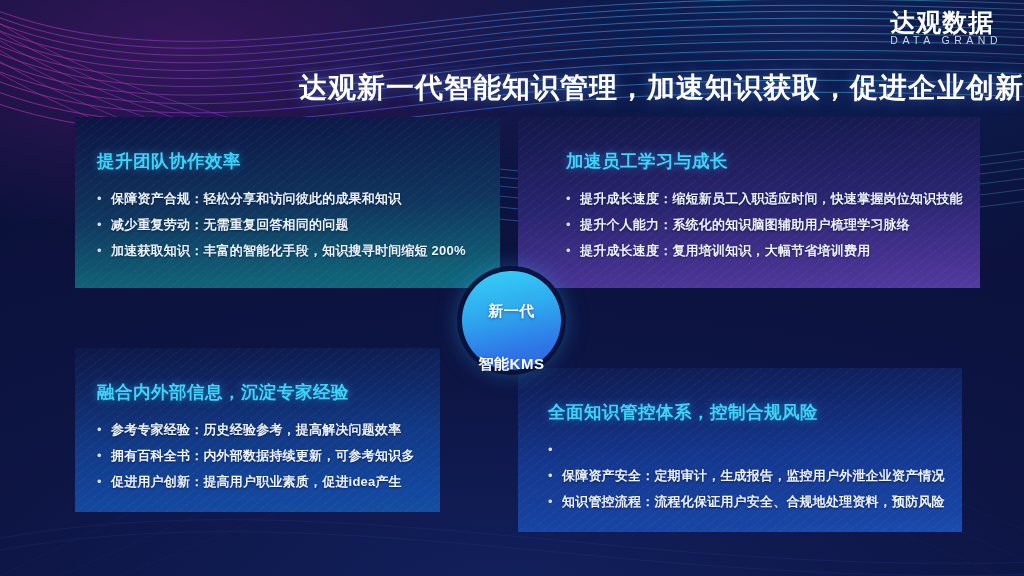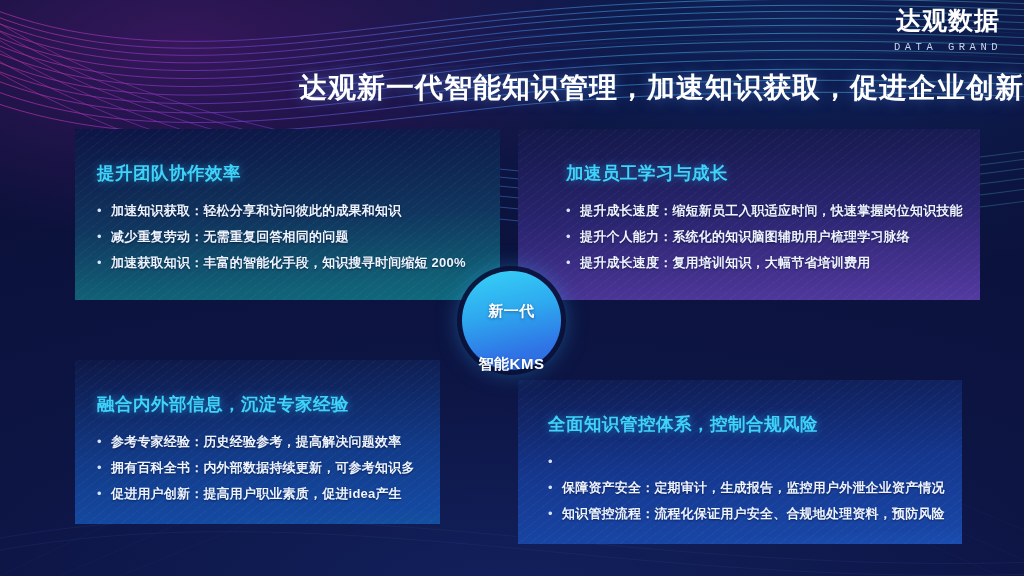--- a/index.html
+++ b/index.html
@@ -32,33 +32,32 @@
     left: 0; top: 0;
     width: 1024px; height: 576px;
     pointer-events: none;
   }
 
   
   .logo {
     position: absolute;
     right: 22px;
     top: 10px;
-    text-align: center;
+    text-align: left;
     line-height: 1;
-    font-family: Liberation Mono, monospace;
   }
   .logo-cn {
     font-size: 25px;
     font-weight: bold;
     color: #ffffff;
     letter-spacing: 1px;
     white-space: nowrap;
   }
   .logo-en {
-    margin-top: 7px;
+    margin-top: 0;
     font-size: 10.5px;
     color: #c9d3ea;
     letter-spacing: 4.5px;
     white-space: nowrap;
   }
 
   
   .title {
     position: absolute;
     left: 0;
@@ -70,21 +69,20 @@
     color: #ffffff;
     letter-spacing: 1px;
     text-shadow: 0 0 14px rgba(90, 160, 255, 0.5);
     white-space: nowrap;
   }
 
   
   .panel {
     position: absolute;
     overflow: hidden;
-    margin-top: 12px;
   }
   .panel::after {
     content: "";
     position: absolute;
     inset: 0;
     background:
       repeating-linear-gradient(
         -38deg,
         rgba(255,255,255,0.030) 0px,
         rgba(255,255,255,0.030) 1px,
@@ -258,21 +256,21 @@
   </div>
 
   <div class="title">达观新一代智能知识管理，加速知识获取，促进企业创新</div>
 
   <div class="panel" id="panel-tl">
     <div class="panel-inner">
       <div class="panel-heading">提升团队协作效率</div>
       <ul class="bullets">
         <li class="bullet">
           <span class="bullet-dot">•</span>
-          <span class="bullet-text">加速知识获取：轻松分享和访问彼此的成果和知识</span>
+          <span class="bullet-text">保障资产合规：轻松分享和访问彼此的成果和知识</span>
         </li>
         <li class="bullet">
           <span class="bullet-dot">•</span>
           <span class="bullet-text">减少重复劳动：无需重复回答相同的问题</span>
         </li>
         <li class="bullet">
           <span class="bullet-dot">•</span>
           <span class="bullet-text">加速获取知识：丰富的智能化手段，知识搜寻时间缩短 200%</span>
         </li>
       </ul>

